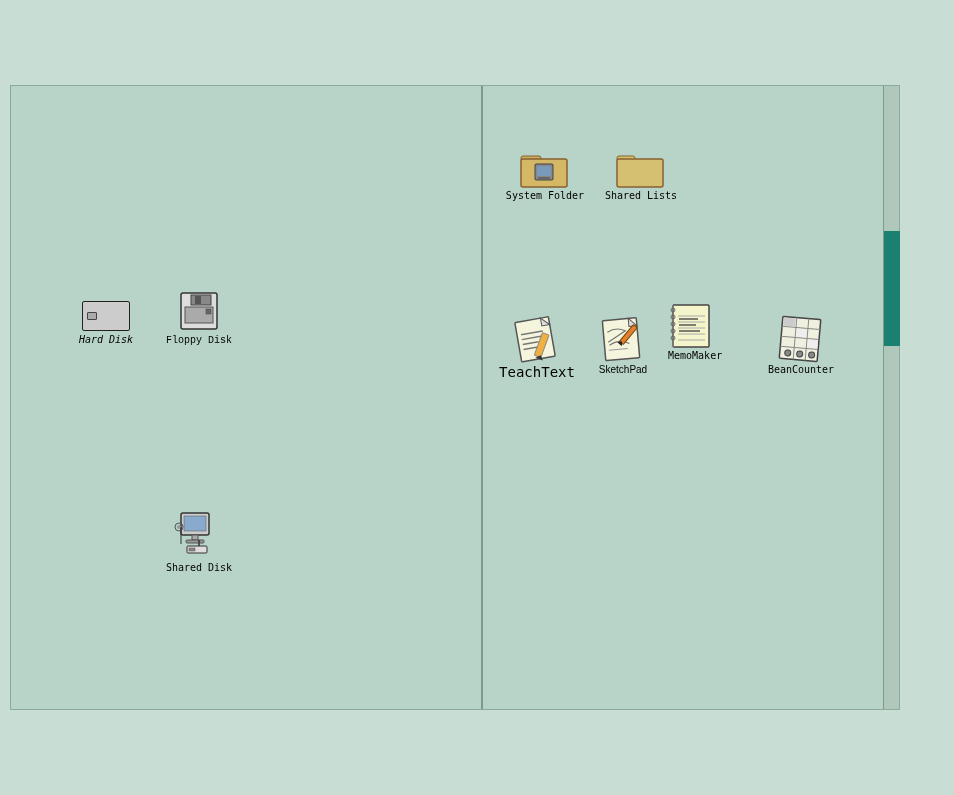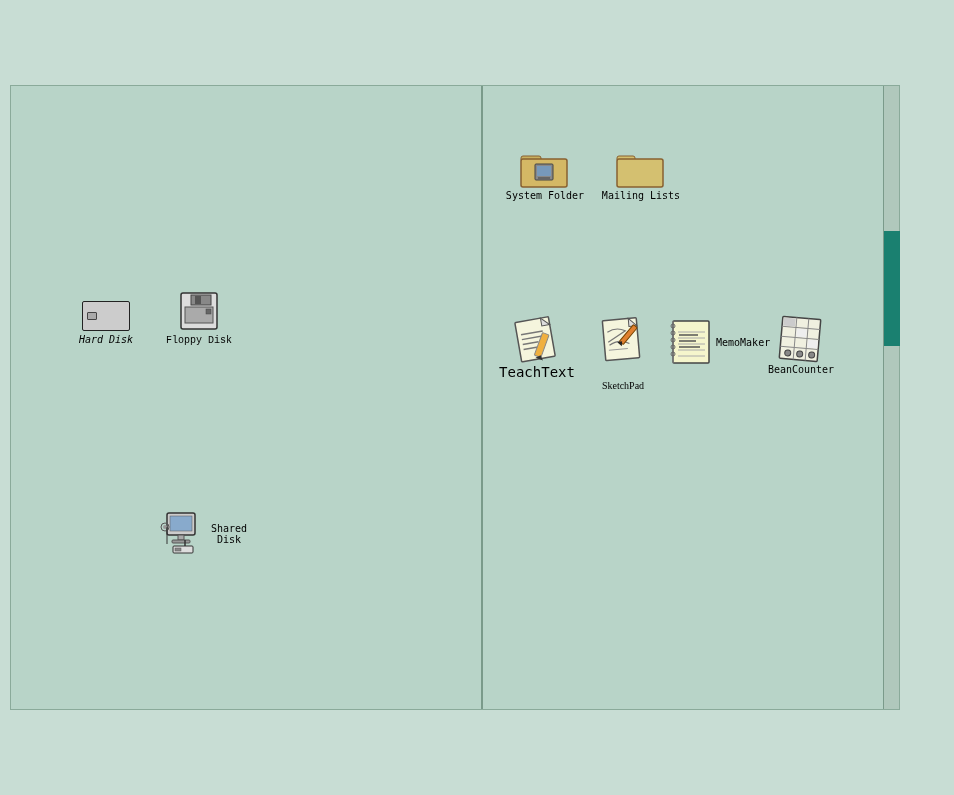--- a/index.html
+++ b/index.html
@@ -41,21 +41,21 @@
 
             <rect x="17" y="5" width="6" height="8" fill="#555"></rect>
 
             <rect x="28" y="18" width="5" height="5" fill="#666" stroke="#444" stroke-width="0.5"></rect>
           </svg>
         </div>
         <span style="font-size:10px;color:#000;margin-top:2px;text-align:center;font-family:Liberation Mono, monospace;">Floppy Disk</span>
       </div>
 
 
-      <div style="position:absolute;left:148px;top:425px;display:flex;flex-direction:row;align-items:center;width:80px;">
+      <div style="position:absolute;left:148px;top:425px;display:flex;flex-direction:column;align-items:center;width:80px;gap:6px;">
         <div>
           <svg width="52" height="44" viewBox="0 0 52 44" style="display:block;">
 
             <rect x="8" y="2" width="28" height="22" rx="2" fill="#ccc" stroke="#333" stroke-width="1.5"></rect>
             <rect x="11" y="5" width="22" height="15" fill="#88aacc" stroke="#555" stroke-width="0.5"></rect>
 
             <rect x="19" y="24" width="6" height="5" fill="#aaa" stroke="#555" stroke-width="1"></rect>
 
             <rect x="13" y="29" width="18" height="3" rx="1" fill="#999" stroke="#555" stroke-width="1"></rect>
 
@@ -96,21 +96,21 @@
 
       <div style="position:absolute;left:118px;top:60px;display:flex;flex-direction:column;align-items:center;width:80px;">
         <div>
           <svg width="52" height="42" viewBox="0 0 52 42" style="display:block;">
 
             <rect x="2" y="10" width="18" height="5" rx="2" fill="#d4c070" stroke="#886030" stroke-width="1"></rect>
 
             <rect x="2" y="13" width="46" height="28" rx="2" fill="#d4c070" stroke="#886030" stroke-width="1.5"></rect>
           </svg>
         </div>
-        <span style="font-size:10px;color:#000;margin-top:2px;text-align:center;font-family:monospace;">Mailing Lists</span>
+        <span style="font-size:10px;color:#000;margin-top:2px;text-align:center;font-family:monospace;">Shared Lists</span>
       </div>
 
       <div style="position:absolute;left:14px;top:230px;display:flex;flex-direction:column;align-items:center;width:80px;">
         <div>
           <svg width="48" height="46" viewBox="0 0 48 46" style="display:block;transform:rotate(-10deg);">
 
             <rect x="5" y="3" width="34" height="40" rx="1" fill="#f5f5dd" stroke="#555" stroke-width="1.5"></rect>
 
             <polygon points="31,3 39,11 31,11" fill="#ddd" stroke="#555" stroke-width="1"></polygon>
 
@@ -135,24 +135,24 @@
             <polygon points="31,3 39,11 31,11" fill="#ddd" stroke="#555" stroke-width="1"></polygon>
 
             <path d="M9,15 Q18,10 27,15 Q18,20 9,25" fill="none" stroke="#777" stroke-width="1.2"></path>
             <path d="M10,28 Q20,22 30,28" fill="none" stroke="#777" stroke-width="1.2"></path>
             <line x1="9" y1="33" x2="28" y2="33" stroke="#999" stroke-width="1"></line>
 
             <rect x="28" y="8" width="5" height="22" rx="1" fill="#e08030" stroke="#774400" stroke-width="1" transform="rotate(45,30,18)"></rect>
             <polygon points="30,28 27,32 33,32" fill="#222" transform="rotate(45,30,18)"></polygon>
           </svg>
         </div>
-        <span style="font-size:10px;color:#000;margin-top:18px;text-align:left;font-family:Liberation Serif, serif;">SketchPad</span>
-      </div>
-
-      <div style="position:absolute;left:185px;top:232px;display:flex;flex-direction:row;align-items:center;width:80px;">
+        <span style="font-size:10px;color:#000;margin-top:2px;text-align:left;font-family:Liberation Sans, sans-serif;">SketchPad</span>
+      </div>
+
+      <div style="position:absolute;left:185px;top:216px;display:flex;flex-direction:column;align-items:flex-start;width:80px;">
         <div>
           <svg width="48" height="46" viewBox="0 0 48 46" style="display:block;">
 
             <rect x="5" y="3" width="36" height="42" rx="1" fill="#f5f5cc" stroke="#444" stroke-width="1.5"></rect>
 
             <line x1="5" y1="3" x2="5" y2="45" stroke="#888" stroke-width="1"></line>
             <circle cx="5" cy="8" r="2" fill="none" stroke="#666" stroke-width="1"></circle>
             <circle cx="5" cy="15" r="2" fill="none" stroke="#666" stroke-width="1"></circle>
             <circle cx="5" cy="22" r="2" fill="none" stroke="#666" stroke-width="1"></circle>
             <circle cx="5" cy="29" r="2" fill="none" stroke="#666" stroke-width="1"></circle>

